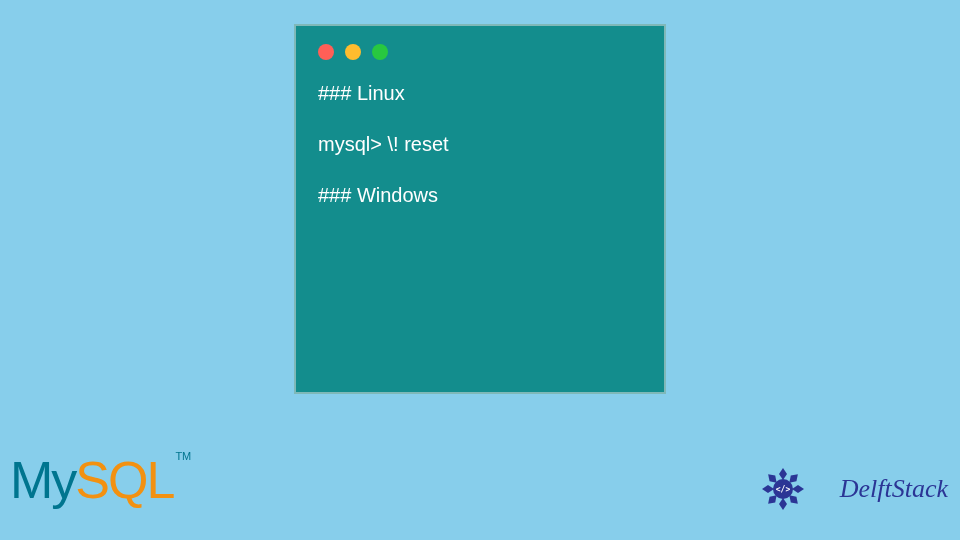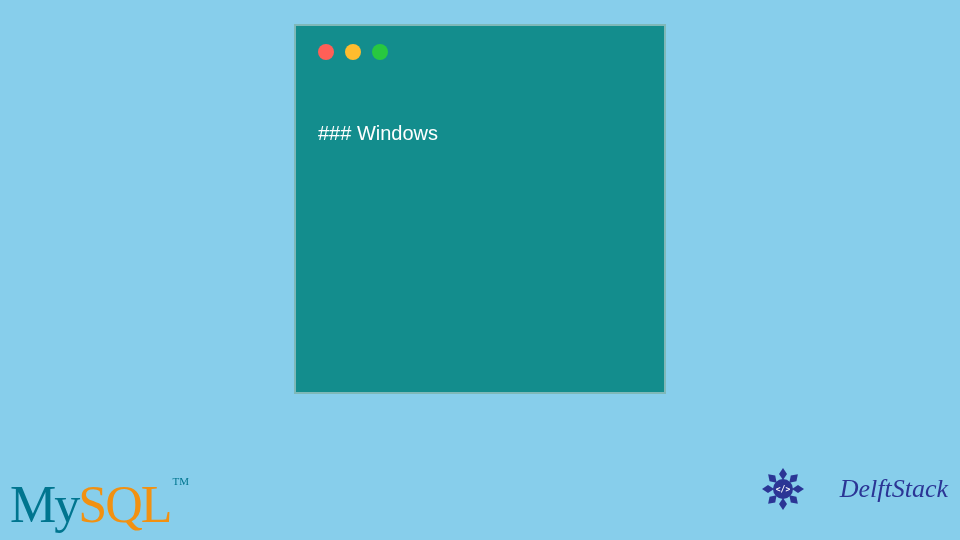--- a/index.html
+++ b/index.html
@@ -37,22 +37,22 @@
     color: #ffffff;
     font-size: 20px;
     line-height: 1.55;
     font-family: Arial, Helvetica, sans-serif;
   }
   .code-line { white-space: pre; }
   .spacer { height: 20px; }
   .mysql-logo {
     position: absolute;
     left: 10px;
-    bottom: 6px;
-    font-family: Liberation Serif, serif;
+    bottom: 30px;
+    font-family: Liberation Sans, sans-serif;
     font-weight: 400;
     font-size: 52px;
     letter-spacing: -2px;
   }
   .mysql-my { color: #00758f; }
   .mysql-sql { color: #f29111; font-weight: 500; }
   .mysql-tm {
     font-size: 11px;
     color: #00758f;
     vertical-align: top;
@@ -82,21 +82,23 @@
 </head>
 <body>
 
 <div class="terminal">
   <div class="window-controls">
     <div class="dot dot-red"></div>
     <div class="dot dot-yellow"></div>
     <div class="dot dot-green"></div>
   </div>
   <div class="code-block">
+    <div class="code-line">### Linux</div>
     <div class="spacer"></div>
+    <div class="code-line">mysql&gt; \! reset</div>
     <div class="spacer"></div>
     <div class="code-line">### Windows</div>
     <div class="spacer"></div>
   </div>
 </div>
 
 <div class="mysql-logo">
   <span class="mysql-my">My</span><span class="mysql-sql">SQL</span><span class="mysql-tm">TM</span>
 </div>
 

